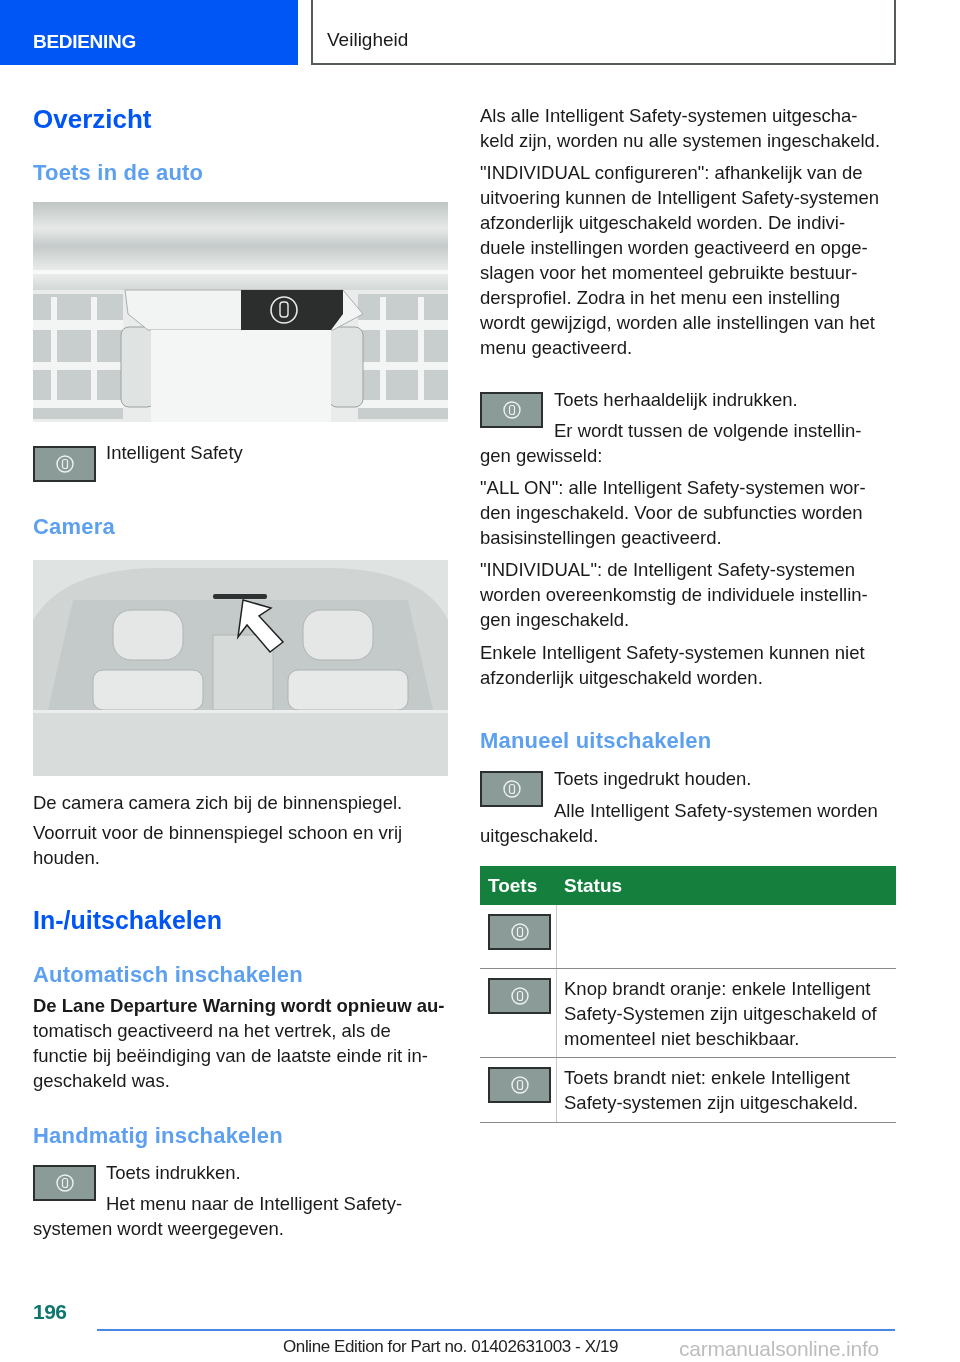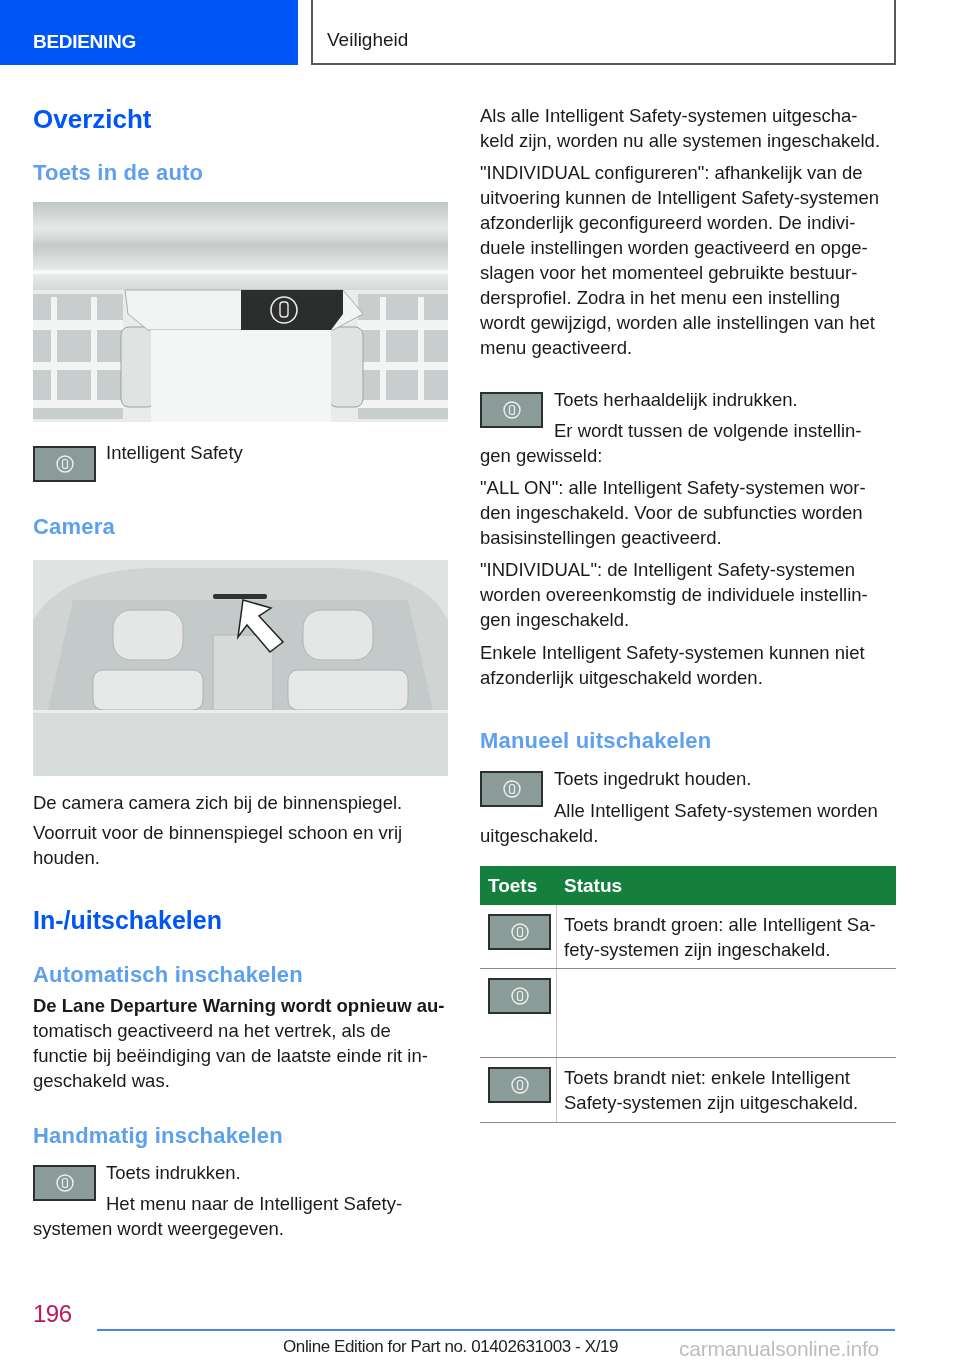--- a/index.html
+++ b/index.html
@@ -26,21 +26,21 @@
   
   .tbl { position: absolute; left: 480px; top: 866px; width: 416px; }
   .tbl-head { height: 39px; background: #15803d; color: #fff; font-weight: bold; font-size: 19px; position: relative; }
   .tbl-head span { position: absolute; top: 9px; }
   .tbl-row { position: relative; border-bottom: 1.5px solid #8a8a8a; }
   .tbl-row .key { left: 8px; top: 9px; }
   .tbl-row .txt { position: absolute; left: 84px; top: 7px; width: 330px; font-size: 18.5px; line-height: 25px; }
   .tbl-colline { position: absolute; left: 76px; top: 0; bottom: 0; width: 1px; background: #c8c8c8; }
 
   
-  .pageno { position: absolute; left: 33px; top: 1300px; font-size: 24px; font-weight: normal; color: #be185d; letter-spacing: -0.5px; }
+  .pageno { position: absolute; left: 33px; top: 1300px; font-size: 21px; font-weight: bold; color: #0f766e; letter-spacing: -0.5px; }
   .footline { position: absolute; left: 97px; top: 1329px; width: 798px; height: 2px; background: #4a86e8; }
   .edition { position: absolute; left: 283px; top: 1337px; font-size: 17px; color: #222; letter-spacing: -0.4px; }
   .watermark { position: absolute; left: 679px; top: 1337px; font-size: 21px; color: #bdbdbd; letter-spacing: -0.2px; }
 </style>
 </head>
 <body>
 
 <div class="hdr-section">
   <span>BEDIENING</span>
 </div>
@@ -147,21 +147,21 @@
 </div>
 <div class="p" style="left:106px; top:1160px;">Toets indrukken.</div>
 <div class="p" style="left:106px; top:1191px;">Het menu naar de Intelligent Safety-</div>
 <div class="p" style="left:33px; top:1216px;">systemen wordt weergegeven.</div>
 
 <div class="p" style="left:480px; top:103px;">Als alle Intelligent Safety-systemen uitgescha-</div>
 <div class="p" style="left:480px; top:128px;">keld zijn, worden nu alle systemen ingeschakeld.</div>
 
 <div class="p" style="left:480px; top:160px;">"INDIVIDUAL configureren": afhankelijk van de</div>
 <div class="p" style="left:480px; top:185px;">uitvoering kunnen de Intelligent Safety-systemen</div>
-<div class="p" style="left:480px; top:210px;">afzonderlijk geconfigureerd worden. De indivi-</div>
+<div class="p" style="left:480px; top:210px;">afzonderlijk uitgeschakeld worden. De indivi-</div>
 <div class="p" style="left:480px; top:235px;">duele instellingen worden geactiveerd en opge-</div>
 <div class="p" style="left:480px; top:260px;">slagen voor het momenteel gebruikte bestuur-</div>
 <div class="p" style="left:480px; top:285px;">dersprofiel. Zodra in het menu een instelling</div>
 <div class="p" style="left:480px; top:310px;">wordt gewijzigd, worden alle instellingen van het</div>
 <div class="p" style="left:480px; top:335px;">menu geactiveerd.</div>
 
 <div class="key" style="left:480px; top:392px;">
   <svg viewBox="0 0 20 20">
       <circle cx="10" cy="10" r="8" fill="none" stroke="#eef1f0" stroke-width="1.4"></circle>
       <rect x="7.5" y="5.5" width="5" height="9" rx="2" fill="none" stroke="#eef1f0" stroke-width="1.2"></rect>
@@ -199,33 +199,34 @@
     <span style="left:84px;">Status</span>
   </div>
   <div class="tbl-row" style="height:64px;">
     <div class="tbl-colline"></div>
     <div class="key">
       <svg viewBox="0 0 20 20">
           <circle cx="10" cy="10" r="8" fill="none" stroke="#eef1f0" stroke-width="1.4"></circle>
           <rect x="7.5" y="5.5" width="5" height="9" rx="2" fill="none" stroke="#eef1f0" stroke-width="1.2"></rect>
         </svg>
     </div>
-    <div class="txt">
-      <div>Toets brandt groen: alle Intelligent Sa-</div>
-      <div>fety-systemen zijn ingeschakeld.</div>
-    </div>
   </div>
   <div class="tbl-row" style="height:89px;">
     <div class="tbl-colline"></div>
     <div class="key">
       <svg viewBox="0 0 20 20">
           <circle cx="10" cy="10" r="8" fill="none" stroke="#eef1f0" stroke-width="1.4"></circle>
           <rect x="7.5" y="5.5" width="5" height="9" rx="2" fill="none" stroke="#eef1f0" stroke-width="1.2"></rect>
         </svg>
     </div>
+    <div class="txt">
+      <div>Knop brandt oranje: enkele Intelligent</div>
+      <div>Safety-Systemen zijn uitgeschakeld of</div>
+      <div>momenteel niet beschikbaar.</div>
+    </div>
   </div>
   <div class="tbl-row" style="height:65px;">
     <div class="tbl-colline"></div>
     <div class="key">
       <svg viewBox="0 0 20 20">
           <circle cx="10" cy="10" r="8" fill="none" stroke="#eef1f0" stroke-width="1.4"></circle>
           <rect x="7.5" y="5.5" width="5" height="9" rx="2" fill="none" stroke="#eef1f0" stroke-width="1.2"></rect>
         </svg>
     </div>
     <div class="txt">

